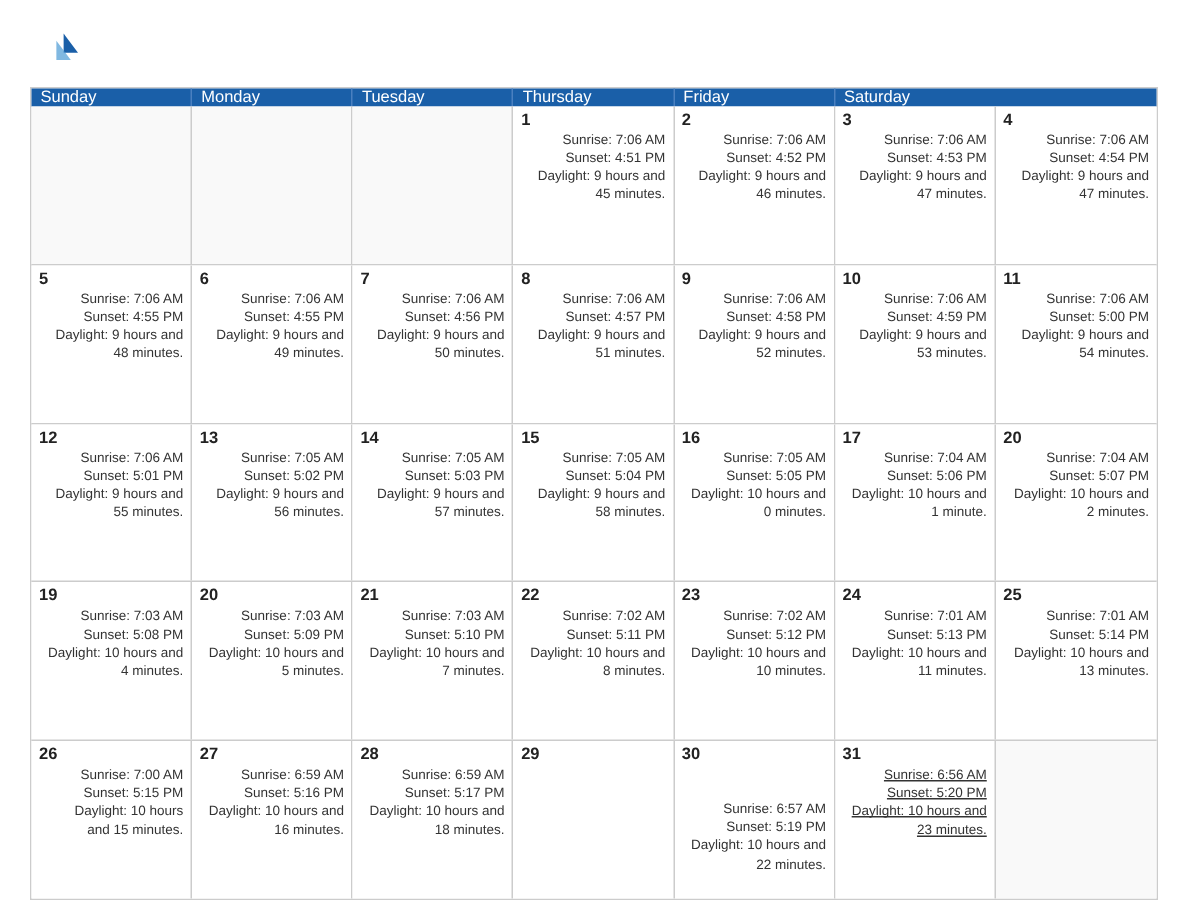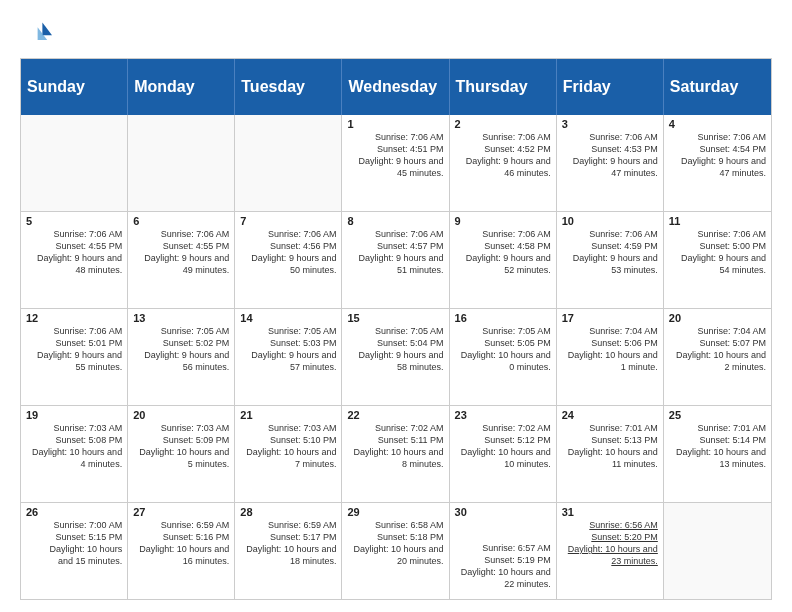--- a/index.html
+++ b/index.html
@@ -57,23 +57,23 @@
       flex-direction: column;
       border: 1px solid #ccc;
     }
     .cal-header {
       display: grid;
       grid-template-columns: repeat(7, 1fr);
       background: #1a5fa8;
     }
     .cal-header-cell {
       color: #fff;
-      font-size: 16px;
-      font-weight: bold;
-      padding: 19px 6px;
+      font-size: 11px;
+      font-weight: normal;
+      padding: 0 6px;
       border-right: 1px solid #4a80c0;
     }
     .cal-header-cell:last-child { border-right: none; }
     .cal-body {
       flex: 1;
       display: flex;
       flex-direction: column;
     }
     .cal-week {
       display: grid;
@@ -125,21 +125,20 @@
       <div class="month-year"></div>
       <div class="location"></div>
     </div>
   </div>
 
   <div class="calendar">
     <div class="cal-header" id="cal-header">
         <div class="cal-header-cell">Sunday</div>
         <div class="cal-header-cell">Monday</div>
         <div class="cal-header-cell">Tuesday</div>
-        <div class="cal-header-cell">Wednesday</div>
         <div class="cal-header-cell">Thursday</div>
         <div class="cal-header-cell">Friday</div>
         <div class="cal-header-cell">Saturday</div>
       </div>
     <div class="cal-body" id="cal-body">
         <div class="cal-week">
           <div class="cal-cell empty"></div>
           <div class="cal-cell empty"></div>
           <div class="cal-cell empty"></div>
           <div class="cal-cell">
@@ -313,23 +312,20 @@
 Daylight: 10 hours and 16 minutes.</div>
           </div>
           <div class="cal-cell">
             <div class="day-num">28</div>
             <div class="cell-info" style="white-space: pre-line;">Sunrise: 6:59 AM
 Sunset: 5:17 PM
 Daylight: 10 hours and 18 minutes.</div>
           </div>
           <div class="cal-cell">
             <div class="day-num">29</div>
-            <div class="cell-info" style="white-space: pre-line;">Sunrise: 6:58 AM
-Sunset: 5:18 PM
-Daylight: 10 hours and 20 minutes.</div>
           </div>
           <div class="cal-cell">
             <div class="day-num">30</div>
             <div class="cell-info" style="white-space: pre-line; margin-top: 24px;">Sunrise: 6:57 AM
 Sunset: 5:19 PM
 Daylight: 10 hours and 22 minutes.</div>
           </div>
           <div class="cal-cell">
             <div class="day-num">31</div>
             <div class="cell-info" style="white-space: pre-line; text-decoration: underline;">Sunrise: 6:56 AM

